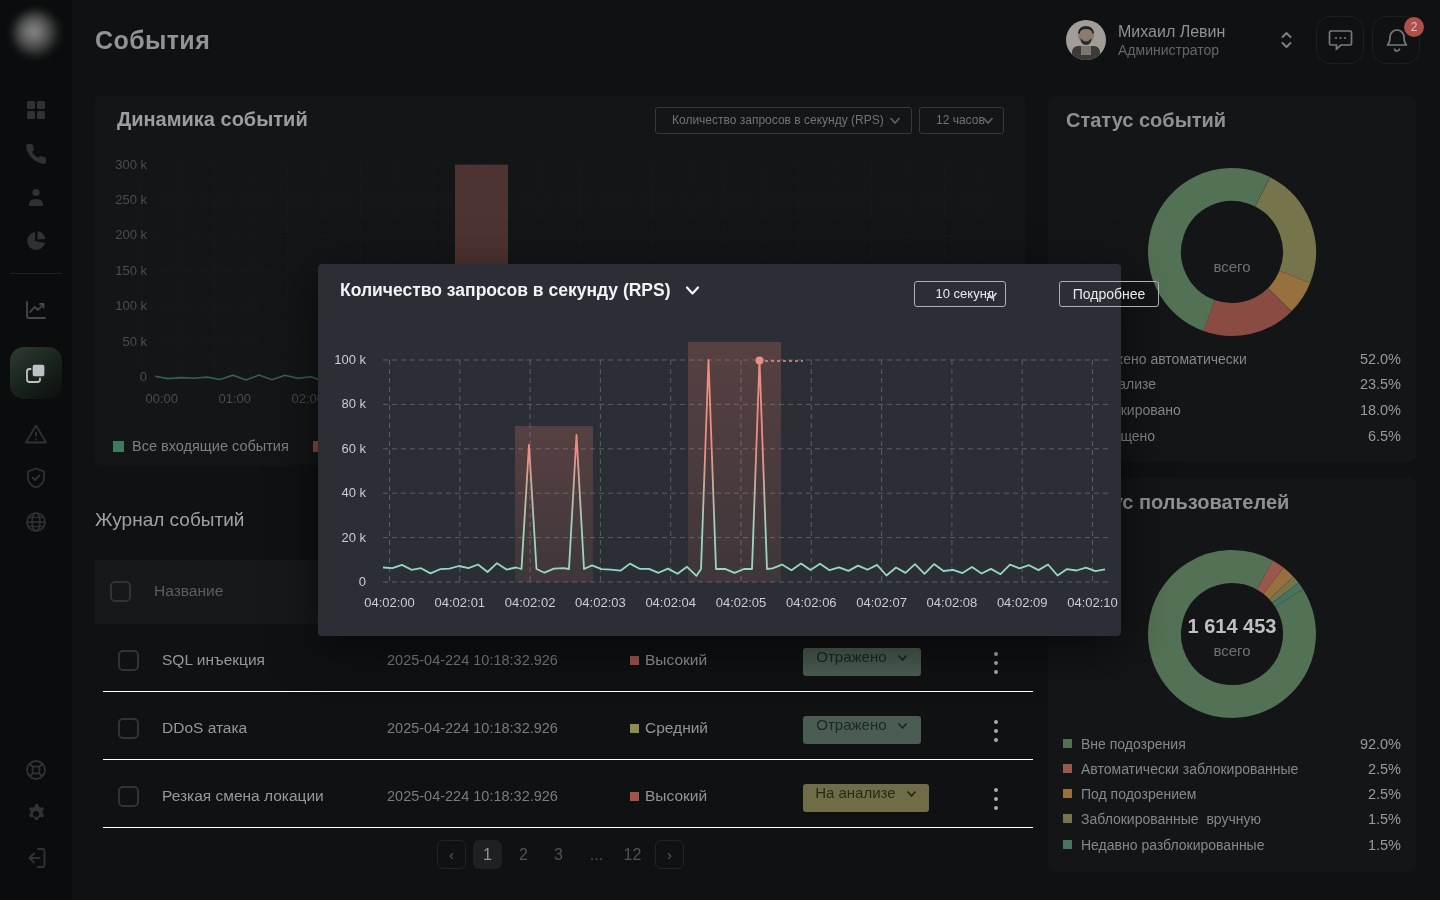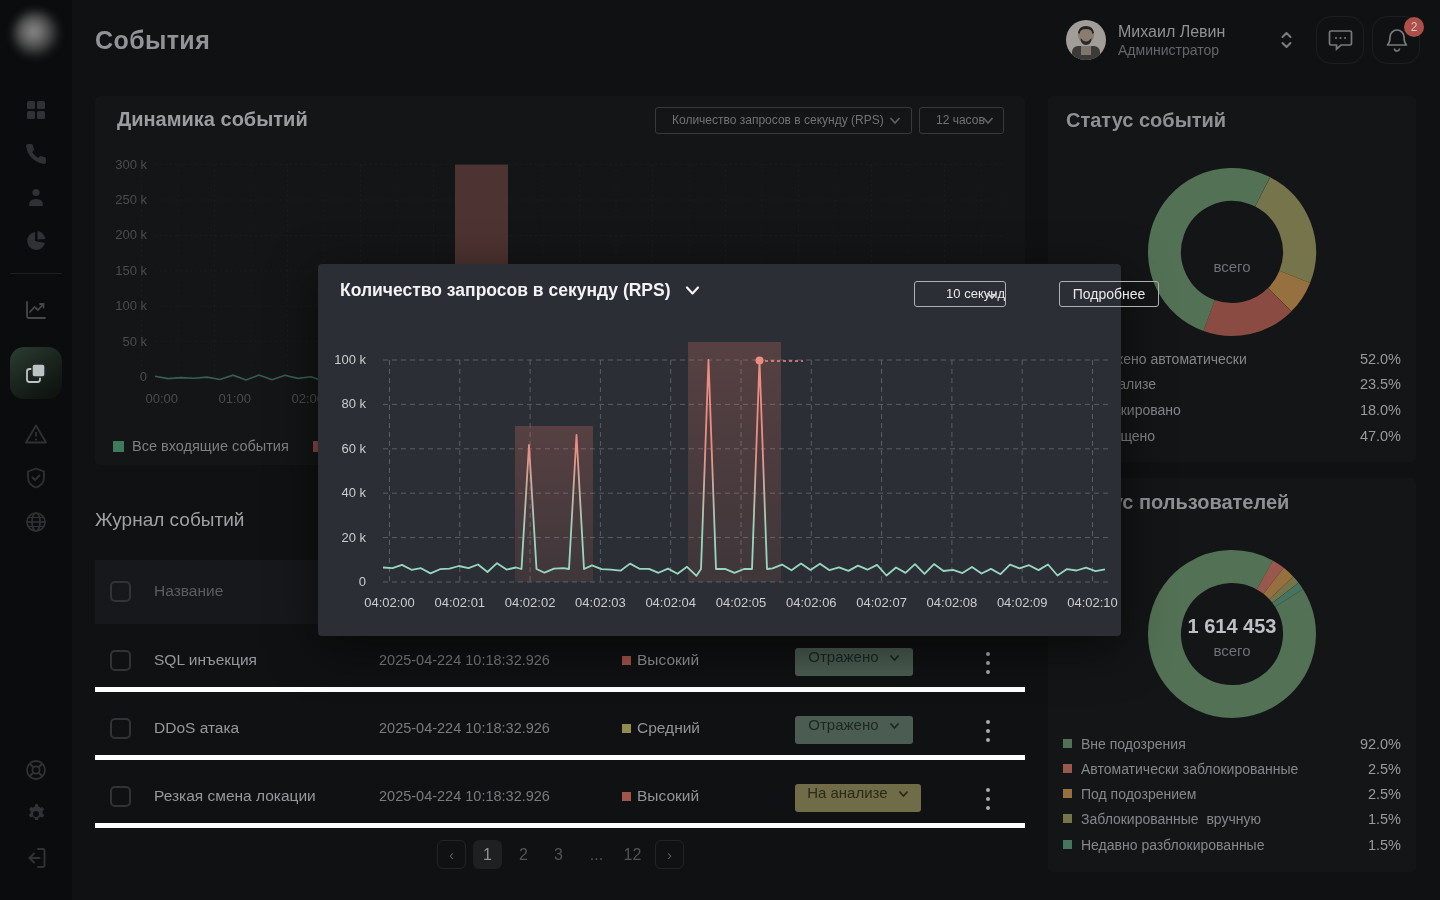--- a/index.html
+++ b/index.html
@@ -28,21 +28,21 @@
 .gd{stroke:#5a5e66;stroke-width:1;stroke-dasharray:5 4}
 .gm{stroke:#1a1c1e;stroke-width:1;stroke-dasharray:2 3}
 .mtY{fill:#caccce;font-size:13px;text-anchor:end;font-family:"Liberation Sans",sans-serif}
 .mtX{fill:#caccce;font-size:13px;text-anchor:middle;font-family:"Liberation Sans",sans-serif}
 .cty{fill:#4a4c4f;font-size:13px;text-anchor:end;font-family:"Liberation Sans",sans-serif}
 #legend1{position:absolute;left:18px;top:342px;font-size:14.5px;color:#7d7f82}
 .lsq{display:inline-block;width:11px;height:11px;margin-right:8px;vertical-align:-1px}
 #jtitle{position:absolute;left:95px;top:509px;font-size:19px;font-weight:normal;color:#9fa1a4}
 #tbl{position:absolute;left:95px;top:560px;width:930px;height:268px}
 #thead{position:absolute;left:0;top:0;width:930px;height:64px;background:#17181b}
-.trow{position:absolute;left:0;width:930px;height:68px;border-bottom:5px solid #ffffff}
+.trow{position:absolute;left:8px;width:930px;height:68px;border-bottom:1px solid #ffffff}
 .cb{position:absolute;left:15px;width:21px;height:21px;border:2px solid #313437;border-radius:5px}
 .tname{position:absolute;left:59px;font-size:15.5px;color:#96989b}
 .tdate{position:absolute;left:284px;font-size:14.5px;color:#797b7e}
 .sev{position:absolute;left:527px;width:9px;height:9px}
 .sevt{position:absolute;left:542px;font-size:15.5px;color:#929497}
 .stbtn{position:absolute;left:700px;height:28px;border-radius:3px;font-size:15px;text-align:center}
 .dots{position:absolute;left:891px;width:4px;height:4px;border-radius:50%;background:#aaacae;
  box-shadow:0 9px 0 #aaacae,0 18px 0 #aaacae}
 #pag{position:absolute;left:437px;top:840px;height:29px}
 .pbox{position:absolute;top:0;width:29px;height:29px;border:1px solid #222426;border-radius:6px;
@@ -311,21 +311,21 @@
         <span class="lv">23.5%</span>
       </div>
  <div class="lgrow" style="top:306px">
         <span class="sq" style="background:#8a4c42"></span>
         <span class="lt">Заблокировано</span>
         <span class="lv">18.0%</span>
       </div>
  <div class="lgrow" style="top:332px">
         <span class="sq" style="background:#96703f"></span>
         <span class="lt">Запрещено</span>
-        <span class="lv">47.0%</span>
+        <span class="lv">6.5%</span>
       </div>
 </div>
 <div class="card" id="card3">
  <div class="rtitle">Статус пользователей</div>
  <svg class="abs" style="left:0;top:0" width="368" height="394" viewBox="0 0 368 394">
         <g>
           <circle cx="184" cy="156" r="67.5" fill="none" stroke="#99584e" stroke-width="33" pathLength="100" stroke-dasharray="2.5 97.5" transform="rotate(-61.0 184 156)"></circle>
           <circle cx="184" cy="156" r="67.5" fill="none" stroke="#96703f" stroke-width="33" pathLength="100" stroke-dasharray="2.5 97.5" transform="rotate(-52.0 184 156)"></circle>
           <circle cx="184" cy="156" r="67.5" fill="none" stroke="#76744a" stroke-width="33" pathLength="100" stroke-dasharray="1.5 98.5" transform="rotate(-43.0 184 156)"></circle>
           <circle cx="184" cy="156" r="67.5" fill="none" stroke="#477460" stroke-width="33" pathLength="100" stroke-dasharray="1.5 98.5" transform="rotate(-37.6 184 156)"></circle>
@@ -360,21 +360,21 @@
         <span class="lv">1.5%</span>
       </div>
 </div>
 
 <div id="modal">
  <div id="mtitle">Количество запросов в секунду (RPS)
   <svg style="display:inline-block;margin-left:10px" width="15" height="11" viewBox="0 0 15 11">
           <path d="M2 2.5 L7.5 8.5 L13 2.5" fill="none" stroke="#f2f3f5" stroke-width="2.2" stroke-linecap="round" stroke-linejoin="round"></path>
         </svg>
  </div>
- <div class="mbtn" style="left:596px;width:92px;text-align:right;padding-left:10px;font-size:13px">10 секунд
+ <div class="mbtn" style="left:596px;width:92px;text-align:center;padding-left:10px;font-size:13px">10 секунд
    <svg class="abs" style="right:7px;top:9px" width="12" height="9" viewBox="0 0 12 9">
           <path d="M1.5 2 L6 7 L10.5 2" fill="none" stroke="#d3d4d6" stroke-width="1.8"></path>
         </svg></div>
  <div class="mbtn" style="left:741px;width:100px">Подробнее</div>
  <svg class="abs" style="left:0;top:0" width="803" height="372" viewBox="0 0 803 372">
   <defs>
    <linearGradient id="bandg" x1="0" y1="0" x2="0" y2="1">
     <stop offset="0" stop-color="#e07a6e" stop-opacity="0.24"></stop>
     <stop offset="1" stop-color="#e07a6e" stop-opacity="0.11"></stop>
    </linearGradient>

